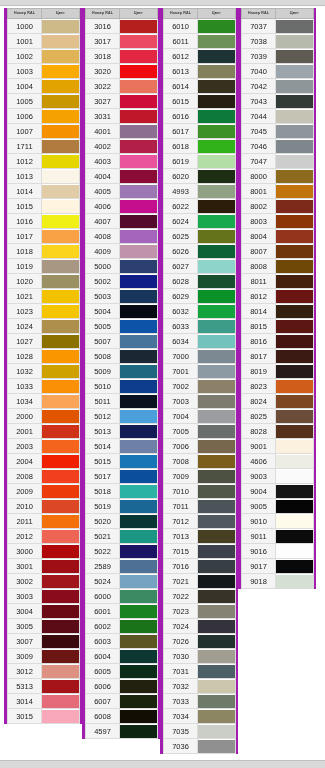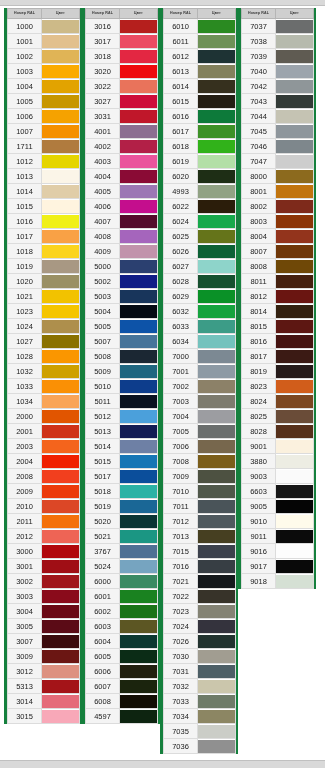--- a/index.html
+++ b/index.html
@@ -43,21 +43,21 @@
     top: 8px;
     left: 4px;
     display: flex;
     gap: 0px;
     align-items: flex-start;
   }
 
   .col {
     width: 78px;
     margin-right: 0px;
-    background: #15803d;
+    background: #a21caf;
   }
 
   table.ral {
     border-collapse: collapse;
     width: 72px;
     table-layout: fixed;
     margin: 0 3px 0 3px;
   }
 
   table.ral thead th {
@@ -622,21 +622,27 @@
                 <span class="swatch" style="background-color: rgb(10, 53, 53);"></span>
               </td>
             </tr>
             <tr>
               <td class="num">5021</td>
               <td class="swatch-cell">
                 <span class="swatch" style="background-color: rgb(27, 150, 131);"></span>
               </td>
             </tr>
             <tr>
-              <td class="num">3767</td>
+              <td class="num">5022</td>
+              <td class="swatch-cell">
+                <span class="swatch" style="background-color: rgb(27, 20, 101);"></span>
+              </td>
+            </tr>
+            <tr>
+              <td class="num">2589</td>
               <td class="swatch-cell">
                 <span class="swatch" style="background-color: rgb(78, 112, 148);"></span>
               </td>
             </tr>
             <tr>
               <td class="num">5024</td>
               <td class="swatch-cell">
                 <span class="swatch" style="background-color: rgb(118, 164, 192);"></span>
               </td>
             </tr>
@@ -1188,33 +1194,33 @@
                 <span class="swatch" style="background-color: rgb(86, 48, 27);"></span>
               </td>
             </tr>
             <tr>
               <td class="num">9001</td>
               <td class="swatch-cell">
                 <span class="swatch" style="background-color: rgb(251, 241, 222);"></span>
               </td>
             </tr>
             <tr>
-              <td class="num">3880</td>
+              <td class="num">4606</td>
               <td class="swatch-cell">
                 <span class="swatch" style="background-color: rgb(237, 237, 227);"></span>
               </td>
             </tr>
             <tr>
               <td class="num">9003</td>
               <td class="swatch-cell">
                 <span class="swatch" style="background-color: rgb(250, 250, 250);"></span>
               </td>
             </tr>
             <tr>
-              <td class="num">6603</td>
+              <td class="num">9004</td>
               <td class="swatch-cell">
                 <span class="swatch" style="background-color: rgb(22, 22, 22);"></span>
               </td>
             </tr>
             <tr>
               <td class="num">9005</td>
               <td class="swatch-cell">
                 <span class="swatch" style="background-color: rgb(5, 5, 5);"></span>
               </td>
             </tr>

